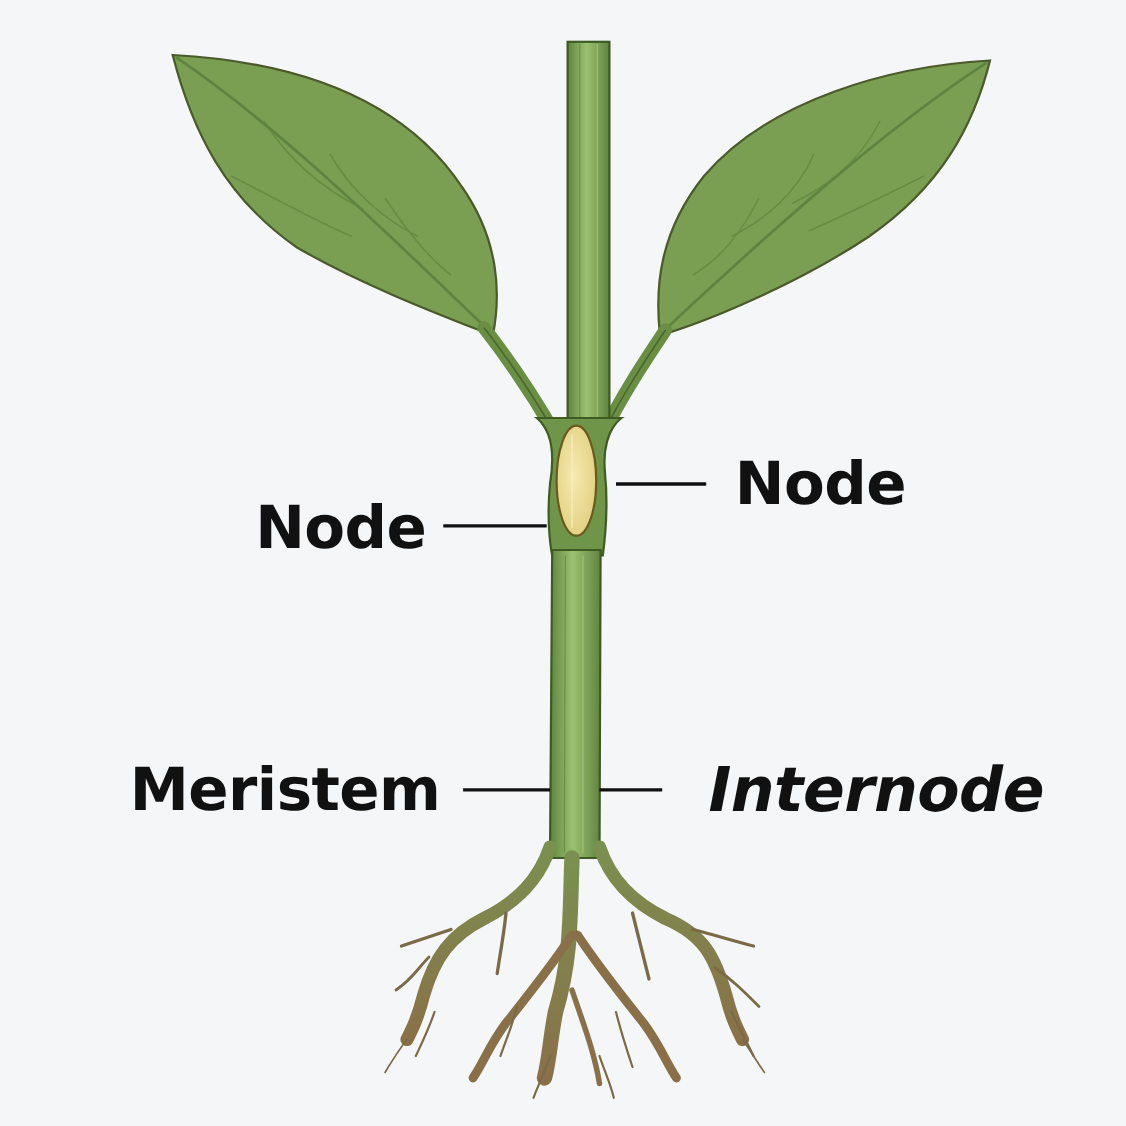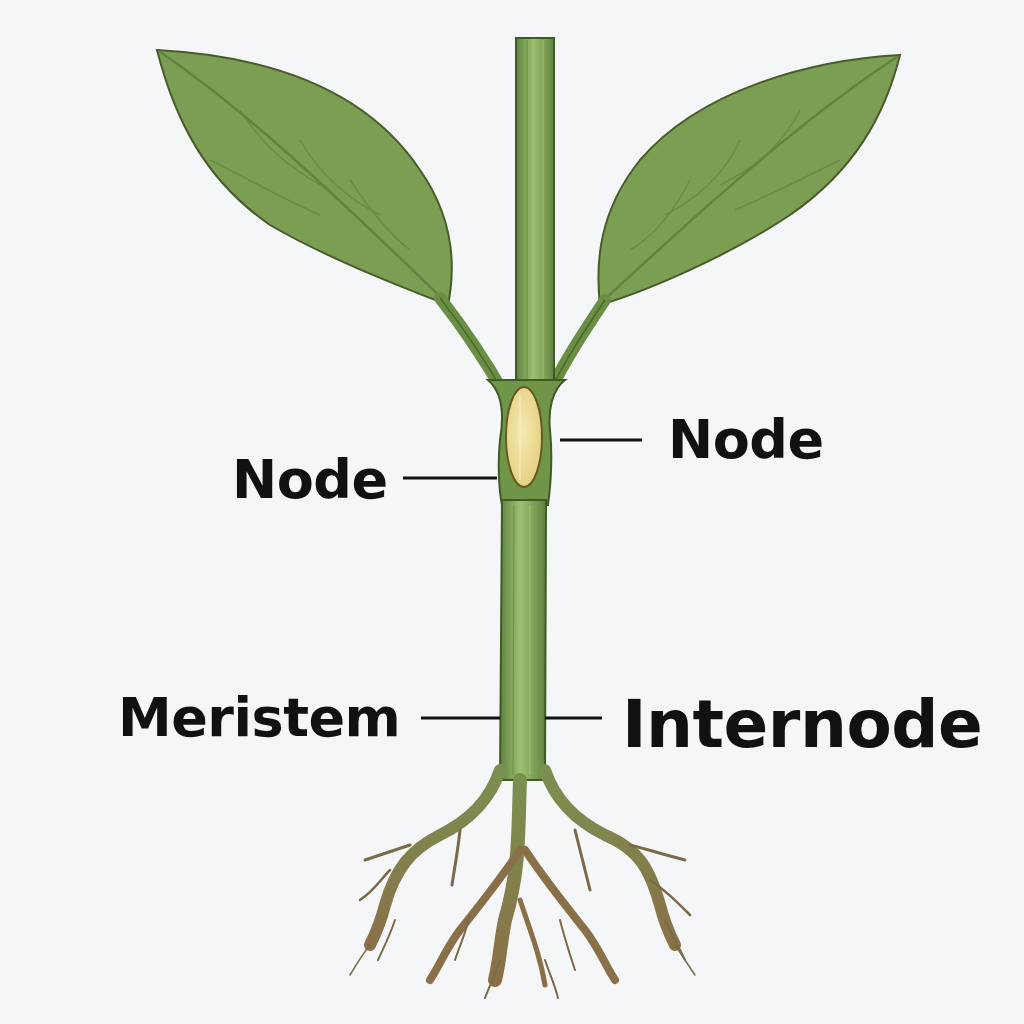--- a/index.html
+++ b/index.html
@@ -102,13 +102,13 @@
     <line x1="403" y1="478" x2="497" y2="478"></line>
     <line x1="560" y1="440" x2="642" y2="440"></line>
     <line x1="421" y1="718" x2="500" y2="718"></line>
     <line x1="545" y1="718" x2="602" y2="718"></line>
   </g>
 </svg>
 
 <div class="label" style="left:232px; top:448px; font-size:54px;">Node</div>
 <div class="label" style="left:668px; top:408px; font-size:54px;">Node</div>
 <div class="label" style="left:118px; top:686px; font-size:54px;">Meristem</div>
-<div class="label" style="left:622px; top:686px; font-size:66px;">Internode</div>
+<div class="label" style="left:644px; top:686px; font-size:56px;font-style:italic;">Internode</div>
 
 </body></html>

